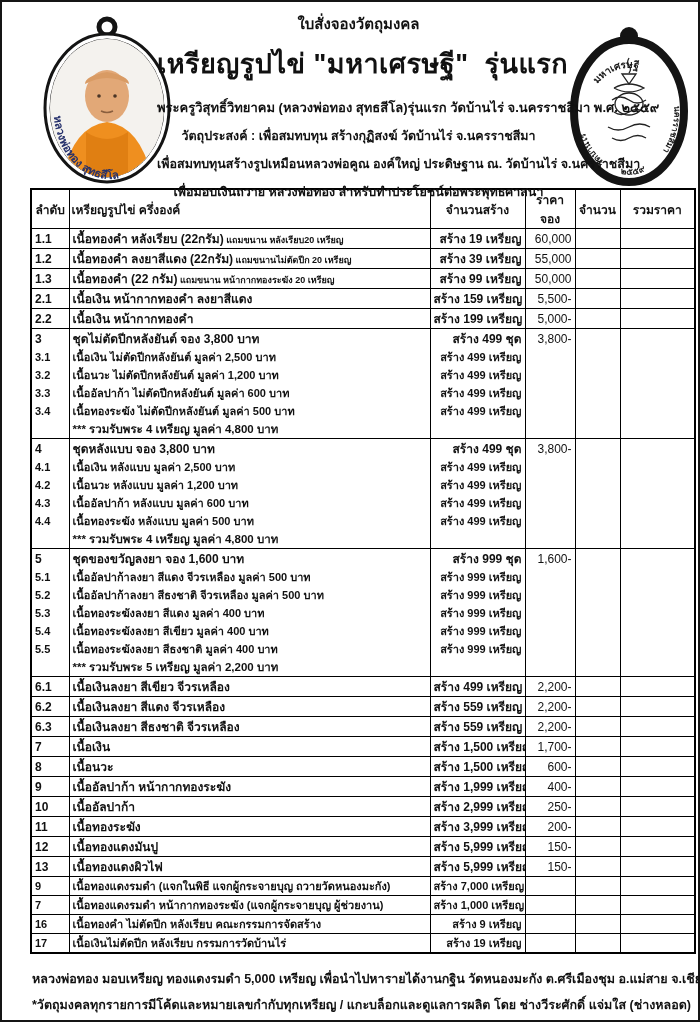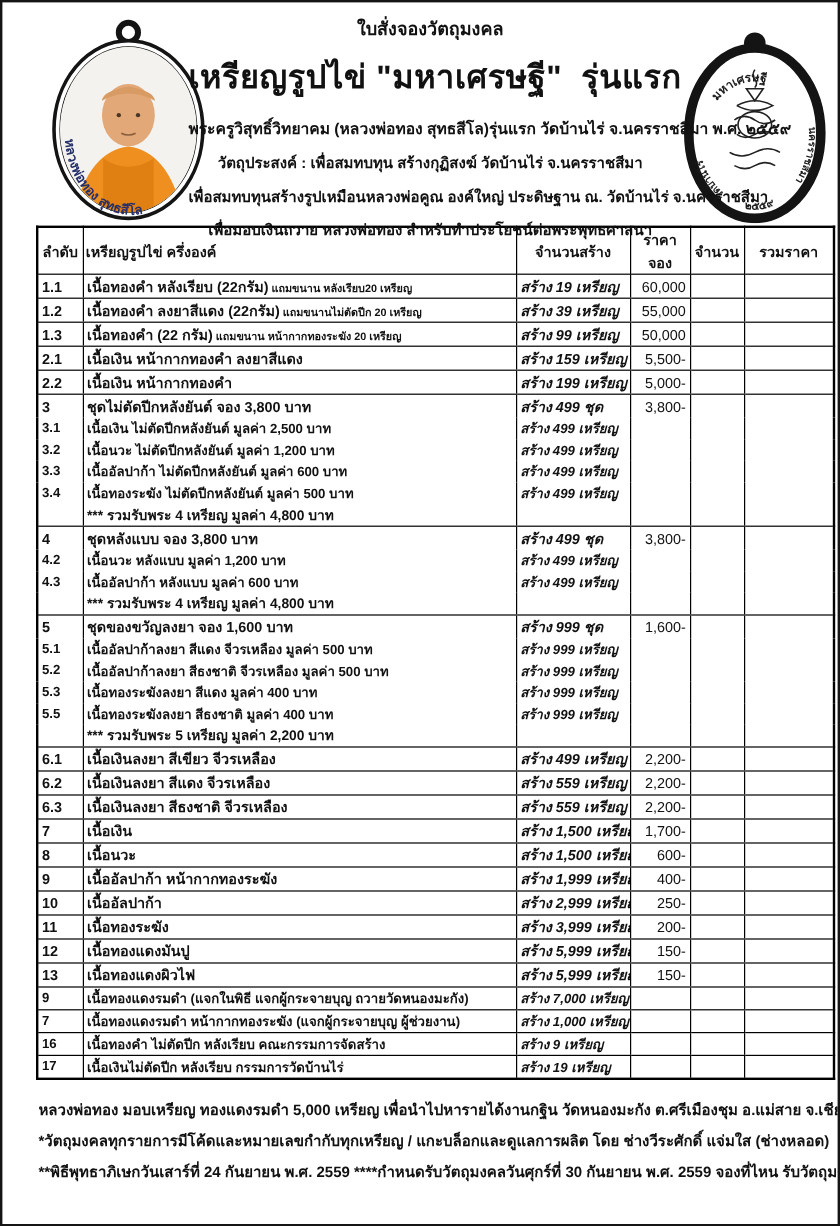--- a/index.html
+++ b/index.html
@@ -41,21 +41,21 @@
     border-bottom: 1px solid #000;
     padding: 0 3px;
     overflow: hidden; white-space: nowrap;
   }
   table.order tr.nb td { border-bottom: none; }
   tr.main td { height: 19px; font-size: 12px; }
   tr.sub  td, tr.sum td { height: 15px; font-size: 11px; }
   td.c-no { text-align: left; }
   tr.main td.c-no, tr.main td.c-desc, tr.main td.c-qty { font-weight: bold; }
   tr.sum td.c-desc { font-weight: bold; font-size: 11.5px; }
-  td.c-qty { padding-right: 4px; font-style: italic; }
+  td.c-qty { text-align: right; padding-right: 4px; }
   td.c-price { text-align: right; padding-right: 8px; font-weight: normal; font-size: 12px; }
   .note-sm { font-weight: bold; font-size: 9px; letter-spacing: 0; }
   th.h-desc { text-align: left; padding-left: 4px; }
   
   .notes { margin: 12px 30px 0 30px; }
   .note-line { font-size: 12.5px; font-weight: 600; line-height: 26px; white-space: nowrap; }
 </style>
 </head>
 <body>
 
@@ -247,30 +247,46 @@
         </tr>
         <tr class="main nb">
           <td class="c-no">4</td>
           <td class="c-desc">ชุดหลังแบบ จอง 3,800 บาท</td>
           <td class="c-qty">สร้าง 499 ชุด</td>
           <td class="c-price">3,800-</td>
           <td class="c-amt"></td>
           <td class="c-total"></td>
         </tr>
         <tr class="sub nb">
+          <td class="c-no">4.1</td>
+          <td class="c-desc">เนื้อเงิน หลังแบบ มูลค่า 2,500 บาท</td>
+          <td class="c-qty">สร้าง 499 เหรียญ</td>
+          <td class="c-price"></td>
+          <td class="c-amt"></td>
+          <td class="c-total"></td>
+        </tr>
+        <tr class="sub nb">
           <td class="c-no">4.2</td>
           <td class="c-desc">เนื้อนวะ หลังแบบ มูลค่า 1,200 บาท</td>
           <td class="c-qty">สร้าง 499 เหรียญ</td>
           <td class="c-price"></td>
           <td class="c-amt"></td>
           <td class="c-total"></td>
         </tr>
         <tr class="sub nb">
           <td class="c-no">4.3</td>
           <td class="c-desc">เนื้ออัลปาก้า หลังแบบ มูลค่า 600 บาท</td>
+          <td class="c-qty">สร้าง 499 เหรียญ</td>
+          <td class="c-price"></td>
+          <td class="c-amt"></td>
+          <td class="c-total"></td>
+        </tr>
+        <tr class="sub nb">
+          <td class="c-no">4.4</td>
+          <td class="c-desc">เนื้อทองระฆัง หลังแบบ มูลค่า 500 บาท</td>
           <td class="c-qty">สร้าง 499 เหรียญ</td>
           <td class="c-price"></td>
           <td class="c-amt"></td>
           <td class="c-total"></td>
         </tr>
         <tr class="sum">
           <td class="c-no"></td>
           <td class="c-desc">*** รวมรับพระ 4 เหรียญ มูลค่า 4,800 บาท</td>
           <td class="c-qty"></td>
           <td class="c-price"></td>
@@ -303,20 +319,28 @@
         </tr>
         <tr class="sub nb">
           <td class="c-no">5.3</td>
           <td class="c-desc">เนื้อทองระฆังลงยา สีแดง  มูลค่า 400 บาท</td>
           <td class="c-qty">สร้าง 999 เหรียญ</td>
           <td class="c-price"></td>
           <td class="c-amt"></td>
           <td class="c-total"></td>
         </tr>
         <tr class="sub nb">
+          <td class="c-no">5.4</td>
+          <td class="c-desc">เนื้อทองระฆังลงยา สีเขียว มูลค่า 400 บาท</td>
+          <td class="c-qty">สร้าง 999 เหรียญ</td>
+          <td class="c-price"></td>
+          <td class="c-amt"></td>
+          <td class="c-total"></td>
+        </tr>
+        <tr class="sub nb">
           <td class="c-no">5.5</td>
           <td class="c-desc">เนื้อทองระฆังลงยา สีธงชาติ มูลค่า 400 บาท</td>
           <td class="c-qty">สร้าง 999 เหรียญ</td>
           <td class="c-price"></td>
           <td class="c-amt"></td>
           <td class="c-total"></td>
         </tr>
         <tr class="sum">
           <td class="c-no"></td>
           <td class="c-desc">*** รวมรับพระ 5 เหรียญ มูลค่า 2,200 บาท</td>

